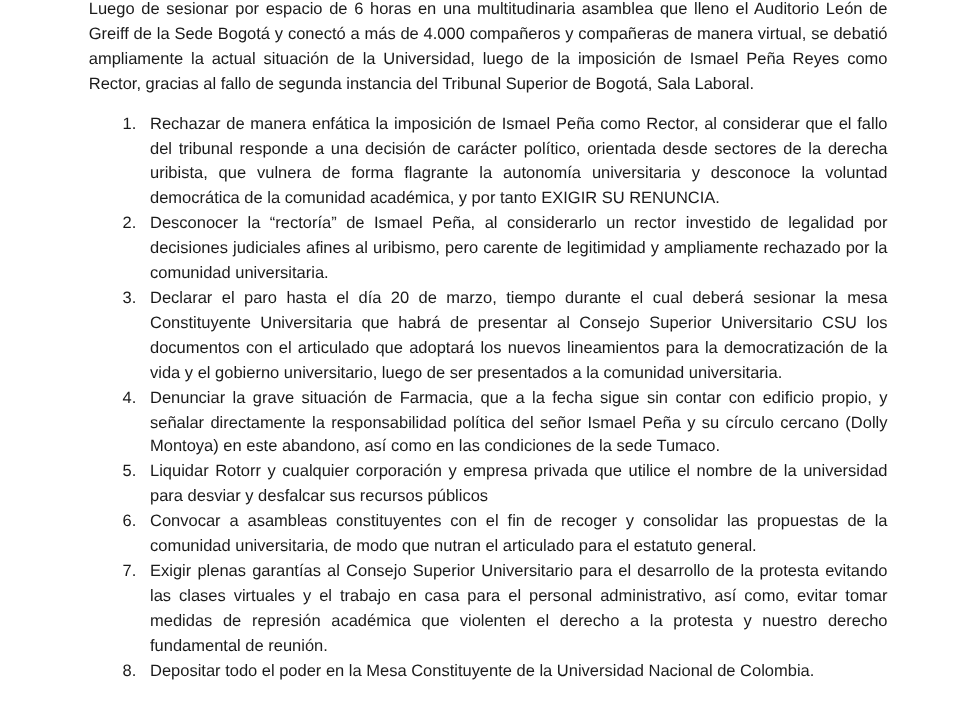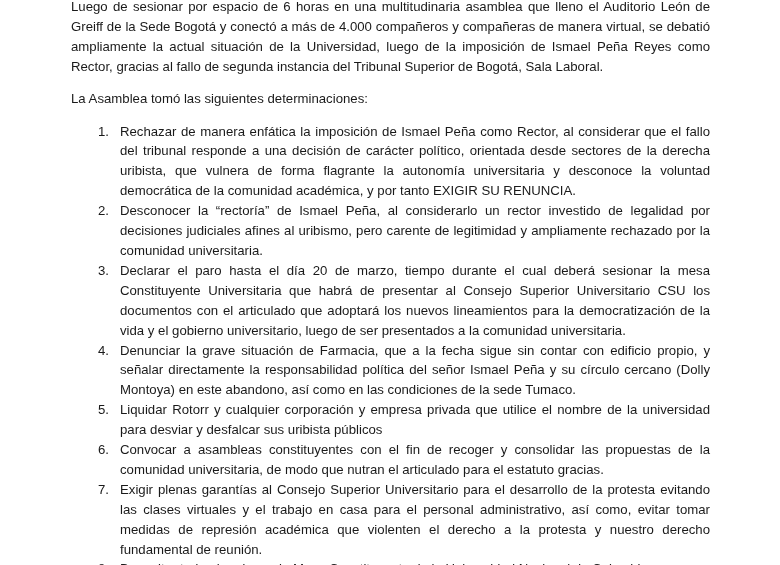--- a/index.html
+++ b/index.html
@@ -79,46 +79,45 @@
   }
 </style>
 </head>
 <body>
 
 <div class="page">
   <div class="content">
 
     <p class="para lead">Luego de sesionar por espacio de 6 horas en una multitudinaria asamblea que lleno el Auditorio León de Greiff de la Sede Bogotá y conectó a más de 4.000 compañeros y compañeras de manera virtual, se debatió ampliamente la actual situación de la Universidad, luego de la imposición de Ismael Peña Reyes como Rector, gracias al fallo de segunda instancia del Tribunal Superior de Bogotá, Sala Laboral.</p>
 
-    <p class="para intro">La Asamblea tomó las siguientes determinaciones:</p>
 
     <ol class="determinations">
       <li>
         <span class="marker">1.</span>
         <span class="li-text"><span>Rechazar de manera enfática la imposición de Ismael Peña como Rector, al considerar que el fallo del tribunal responde a una decisión de carácter político, orientada desde sectores de la derecha uribista, que vulnera de forma flagrante la autonomía universitaria y desconoce la voluntad democrática de la comunidad académica, y por tanto </span><span class="u">EXIGIR SU RENUNCIA.</span><span></span></span>
       </li>
       <li>
         <span class="marker">2.</span>
         <span class="li-text"><span>Desconocer la “rectoría” de Ismael Peña, al considerarlo un rector investido de legalidad por decisiones judiciales afines al uribismo, pero carente de legitimidad y ampliamente rechazado por la comunidad universitaria.</span></span>
       </li>
       <li>
         <span class="marker">3.</span>
         <span class="li-text"><span>Declarar el paro hasta el día 20 de marzo, tiempo durante el cual deberá sesionar la mesa Constituyente Universitaria que habrá de presentar al Consejo Superior Universitario CSU los documentos con el articulado que adoptará los nuevos lineamientos para la democratización de la vida y el gobierno universitario, luego de ser presentados a la comunidad universitaria.</span></span>
       </li>
       <li>
         <span class="marker">4.</span>
         <span class="li-text"><span>Denunciar  la grave situación de Farmacia, que a la fecha sigue sin contar con edificio propio, y señalar directamente la responsabilidad política del señor Ismael Peña y su círculo cercano (Dolly Montoya) en este abandono, así como en las condiciones de la sede Tumaco.</span></span>
       </li>
       <li>
         <span class="marker">5.</span>
-        <span class="li-text"><span>Liquidar Rotorr y cualquier corporación y empresa privada que utilice el nombre de la universidad para desviar y desfalcar sus uribista públicos</span></span>
+        <span class="li-text"><span>Liquidar Rotorr y cualquier corporación y empresa privada que utilice el nombre de la universidad para desviar y desfalcar sus recursos públicos</span></span>
       </li>
       <li>
         <span class="marker">6.</span>
-        <span class="li-text"><span>Convocar a asambleas constituyentes con el fin de recoger y consolidar las propuestas de la comunidad universitaria, de modo que nutran el articulado para el estatuto gracias.</span></span>
+        <span class="li-text"><span>Convocar a asambleas constituyentes con el fin de recoger y consolidar las propuestas de la comunidad universitaria, de modo que nutran el articulado para el estatuto general.</span></span>
       </li>
       <li>
         <span class="marker">7.</span>
         <span class="li-text"><span>Exigir plenas garantías al Consejo Superior Universitario para el desarrollo de la protesta evitando las clases virtuales y el trabajo en casa para el personal administrativo, así como, evitar tomar medidas de represión académica que violenten el derecho a la protesta y nuestro derecho fundamental de reunión.</span></span>
       </li>
       <li>
         <span class="marker">8.</span>
         <span class="li-text"><span>Depositar todo el poder en la Mesa Constituyente de la Universidad Nacional de Colombia.</span></span>
       </li>
 

